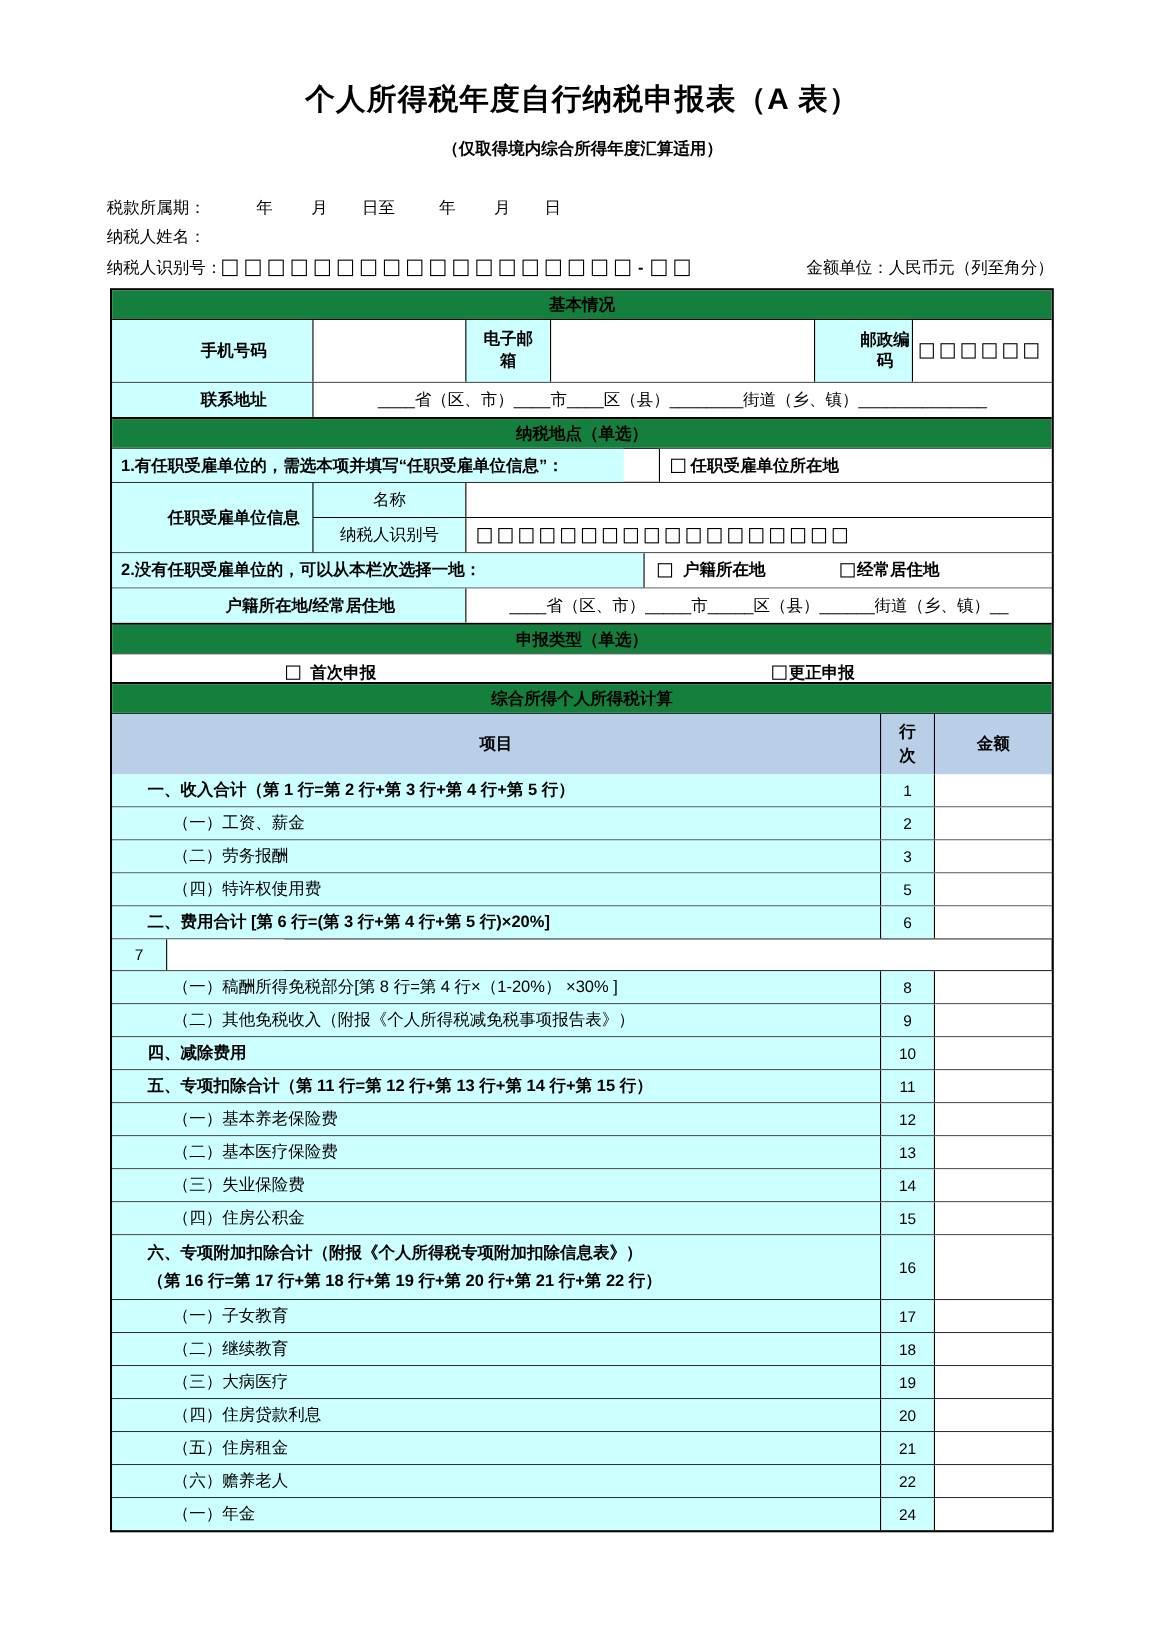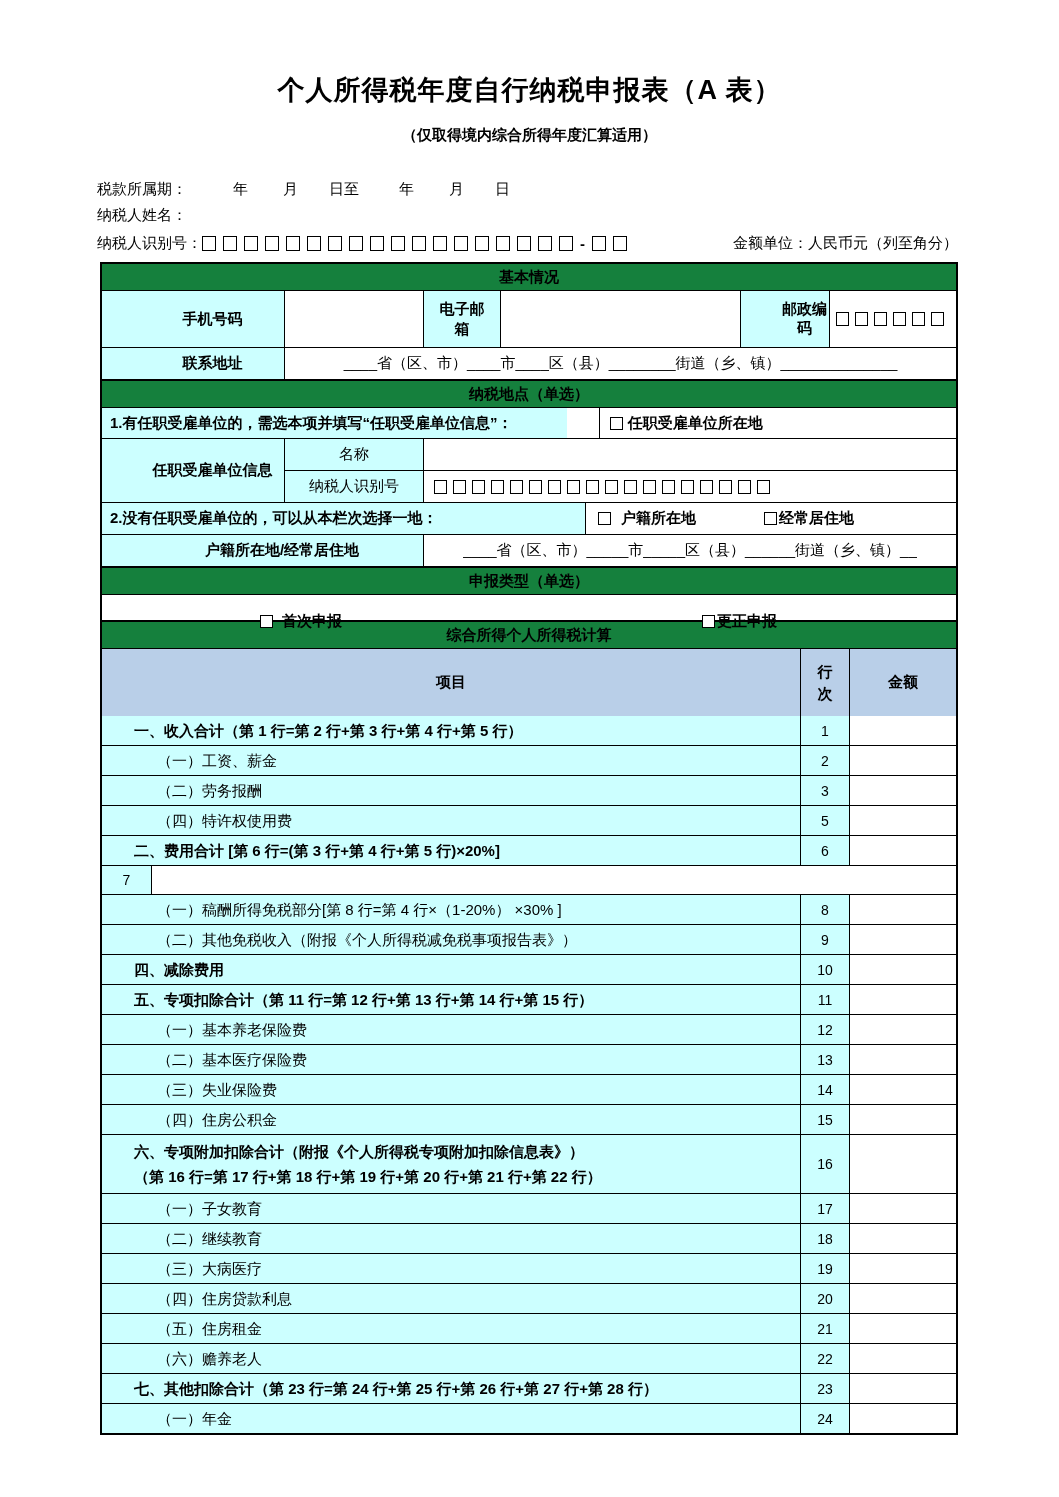--- a/index.html
+++ b/index.html
@@ -37,21 +37,21 @@
   .white { background:#ffffff; }
   .bold { font-weight:bold;padding-left:39px; }
   .center { justify-content:center; text-align:center; }
   .pl { padding-left:8px; }
   .stack { display:flex; flex-direction:column; }
   .subrow { display:flex; flex:1; }
   .subrow + .subrow { border-top:1px solid #000; }
   .cbx { display:inline-block; width:13px; height:13px; border:1.5px solid #000;
          background:#fff; vertical-align:-2px; margin-right:5px; flex:0 0 auto; }
   .declrow { position:relative; height:25px; width:100%; font-weight:bold; }
-  .declrow .opt { position:absolute; top:14px; height:25px; display:flex; align-items:center; }
+  .declrow .opt { position:absolute; top:4px; height:25px; display:flex; align-items:center; }
   .colhead { background:#b9cfe8; font-weight:bold; justify-content:center;
              text-align:center; }
   .prel { white-space:pre-line; }
   
   .drow .item { width:698px; background:#ccffff; padding:2px 6px 2px 8px;
                 white-space:pre-line; line-height:25px; }
   .drow .item.lvl2 { padding-left:55px; font-weight:normal; }
   .drow .item.lvl1 { font-weight:bold;padding-left:32px; }
   .drow .line { width:49px; background:#ccffff; justify-content:center; font-size:14px; }
   .drow .amount { width:107px; background:#ffffff; }
@@ -213,21 +213,21 @@
           <span class="cbx" style="margin-right:2px;"></span>
           <span>更正申报</span>
         </span>
       </div>
     </div>
 
     <div class="trow thick">
         <div class="cell sechead">综合所得个人所得税计算</div>
       </div>
 
-    <div class="trow" style="height:68px;">
+    <div class="trow" style="height:56px;">
       <div class="cell colhead" style="width:698px;">项目</div>
       <div class="cell colhead prel" style="width:49px; line-height:22px;">行
 次</div>
       <div class="cell colhead" style="width:107px;">金额</div>
     </div>
 
     <div id="calc-rows">
         <div class="trow drow">
           <div class="cell item lvl1">一、收入合计（第 1 行=第 2 行+第 3 行+第 4 行+第 5 行）</div>
           <div class="cell line">1</div>
@@ -327,25 +327,20 @@
           <div class="cell item lvl2">（五）住房租金</div>
           <div class="cell line">21</div>
           <div class="cell amount"></div>
         </div>
         <div class="trow drow">
           <div class="cell item lvl2">（六）赡养老人</div>
           <div class="cell line">22</div>
           <div class="cell amount"></div>
         </div>
         <div class="trow drow">
-          <div class="cell item lvl1">七、其他扣除合计（第 23 行=第 24 行+第 25 行+第 26 行+第 27 行+第 28 行）</div>
-          <div class="cell line">23</div>
-          <div class="cell amount"></div>
-        </div>
-        <div class="trow drow">
           <div class="cell item lvl2">（一）年金</div>
           <div class="cell line">24</div>
           <div class="cell amount"></div>
         </div>
       </div>
 
   </div>
 </div>
 
 </body></html>

